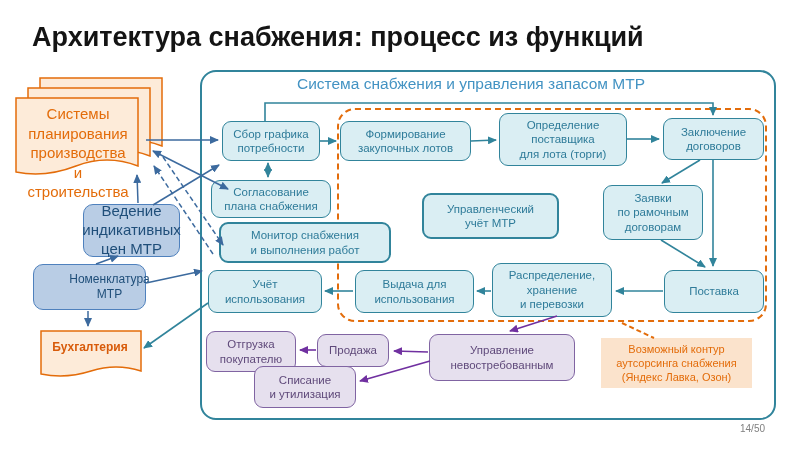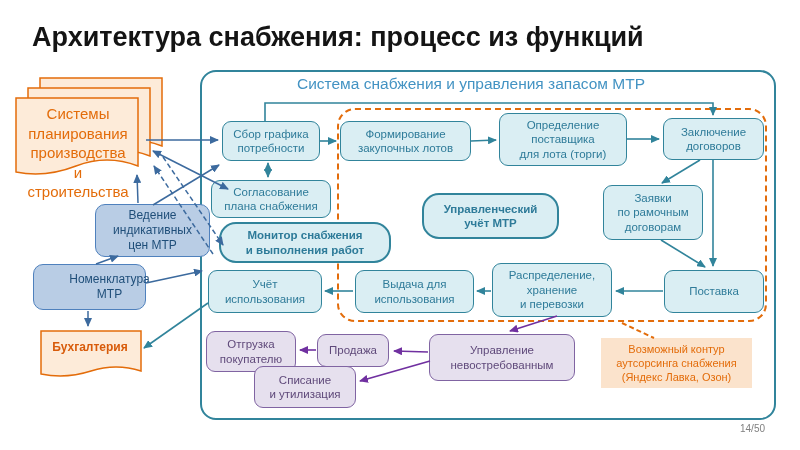--- a/index.html
+++ b/index.html
@@ -12,21 +12,21 @@
   }
   html,body{margin:0;padding:0;}
   body{width:800px;height:450px;background:#ffffff;font-family:"Liberation Sans",sans-serif;overflow:hidden;}
   .stage{position:relative;width:800px;height:450px;}
   .slide-title{position:absolute;left:32px;top:22px;width:740px;font-size:27px;font-weight:bold;color:#141414;letter-spacing:0px;}
   .container-box{position:absolute;left:200px;top:70px;width:576px;height:350px;border:2px solid var(--teal);border-radius:16px;background:#ffffff;box-sizing:border-box;}
   .container-title{position:absolute;left:200px;top:75px;width:472px;text-align:center;font-size:15.5px;color:var(--title-color);padding-left:35px;}
   .dashed-contour{position:absolute;left:337px;top:108px;width:430px;height:214px;border:2px dashed var(--orange);border-radius:18px;box-sizing:border-box;}
   .node{position:absolute;box-sizing:border-box;display:flex;align-items:center;justify-content:center;text-align:center;white-space:pre-line;border-radius:9px;font-size:11.5px;line-height:1.25;padding:2px;}
   .teal-node{background:var(--teal-fill);border:1.5px solid var(--teal);color:var(--teal-text);}
-  .teal-bold{border-width:2.5px;font-weight:bold;border-radius:17px;}
+  .teal-bold{border-width:2.5px;font-weight:normal;}
   .blue-node{background:var(--blue-fill);border:1.5px solid var(--blue-border);color:var(--navy);border-radius:10px;}
   .purple-node{background:var(--purple-fill);border:1.5px solid var(--purple-border);color:var(--purple-text);}
   .doc-label{position:absolute;text-align:center;white-space:pre-line;line-height:1.3;}
   .systems-label{left:22px;top:104px;width:112px;font-size:15px;color:var(--orange);}
   .accounting-label{left:45px;top:340px;width:90px;font-size:12px;font-weight:bold;color:var(--accounting-text);}
   .note-box{position:absolute;left:601px;top:338px;width:151px;height:50px;background:var(--note-fill);color:var(--orange);font-size:11px;display:flex;align-items:center;justify-content:center;text-align:center;white-space:pre-line;line-height:1.3;}
   .page-number{position:absolute;left:740px;top:423px;font-size:10px;color:var(--page-gray);}
   .layer{position:absolute;left:0;top:0;pointer-events:none;}
 </style>
 </head>
@@ -51,21 +51,21 @@
   <div class="doc-label systems-label">Системы
 планирования
 производства
 и строительства</div>
 
   <svg class="layer" width="110" height="54" style="left:40px;top:330px;">
     <path d="M1 1 H101 V41 Q76 33 51 41 T1 44 Z" fill="var(--orange-fill)" stroke="var(--orange)" stroke-width="1.5"></path>
   </svg>
   <div class="doc-label accounting-label">Бухгалтерия</div>
 
-  <div class="node blue-node" style="left:95px;top:204px;width:115px;height:53px;font-size:12px;">Ведение
+  <div class="node blue-node" style="left:83px;top:204px;width:97px;height:53px;font-size:15px;">Ведение
 индикативных
 цен МТР</div>
   <div class="node blue-node" style="left:33px;top:264px;width:113px;height:46px;font-size:12px;padding-left:42px;">Номенклатура
 МТР</div>
 
   <div class="node teal-node" style="left:222px;top:121px;width:98px;height:40px;">Сбор графика
 потребности</div>
   <div class="node teal-node" style="left:211px;top:180px;width:120px;height:38px;">Согласование
 плана снабжения</div>
   <div class="node teal-node" style="left:340px;top:121px;width:131px;height:40px;">Формирование

